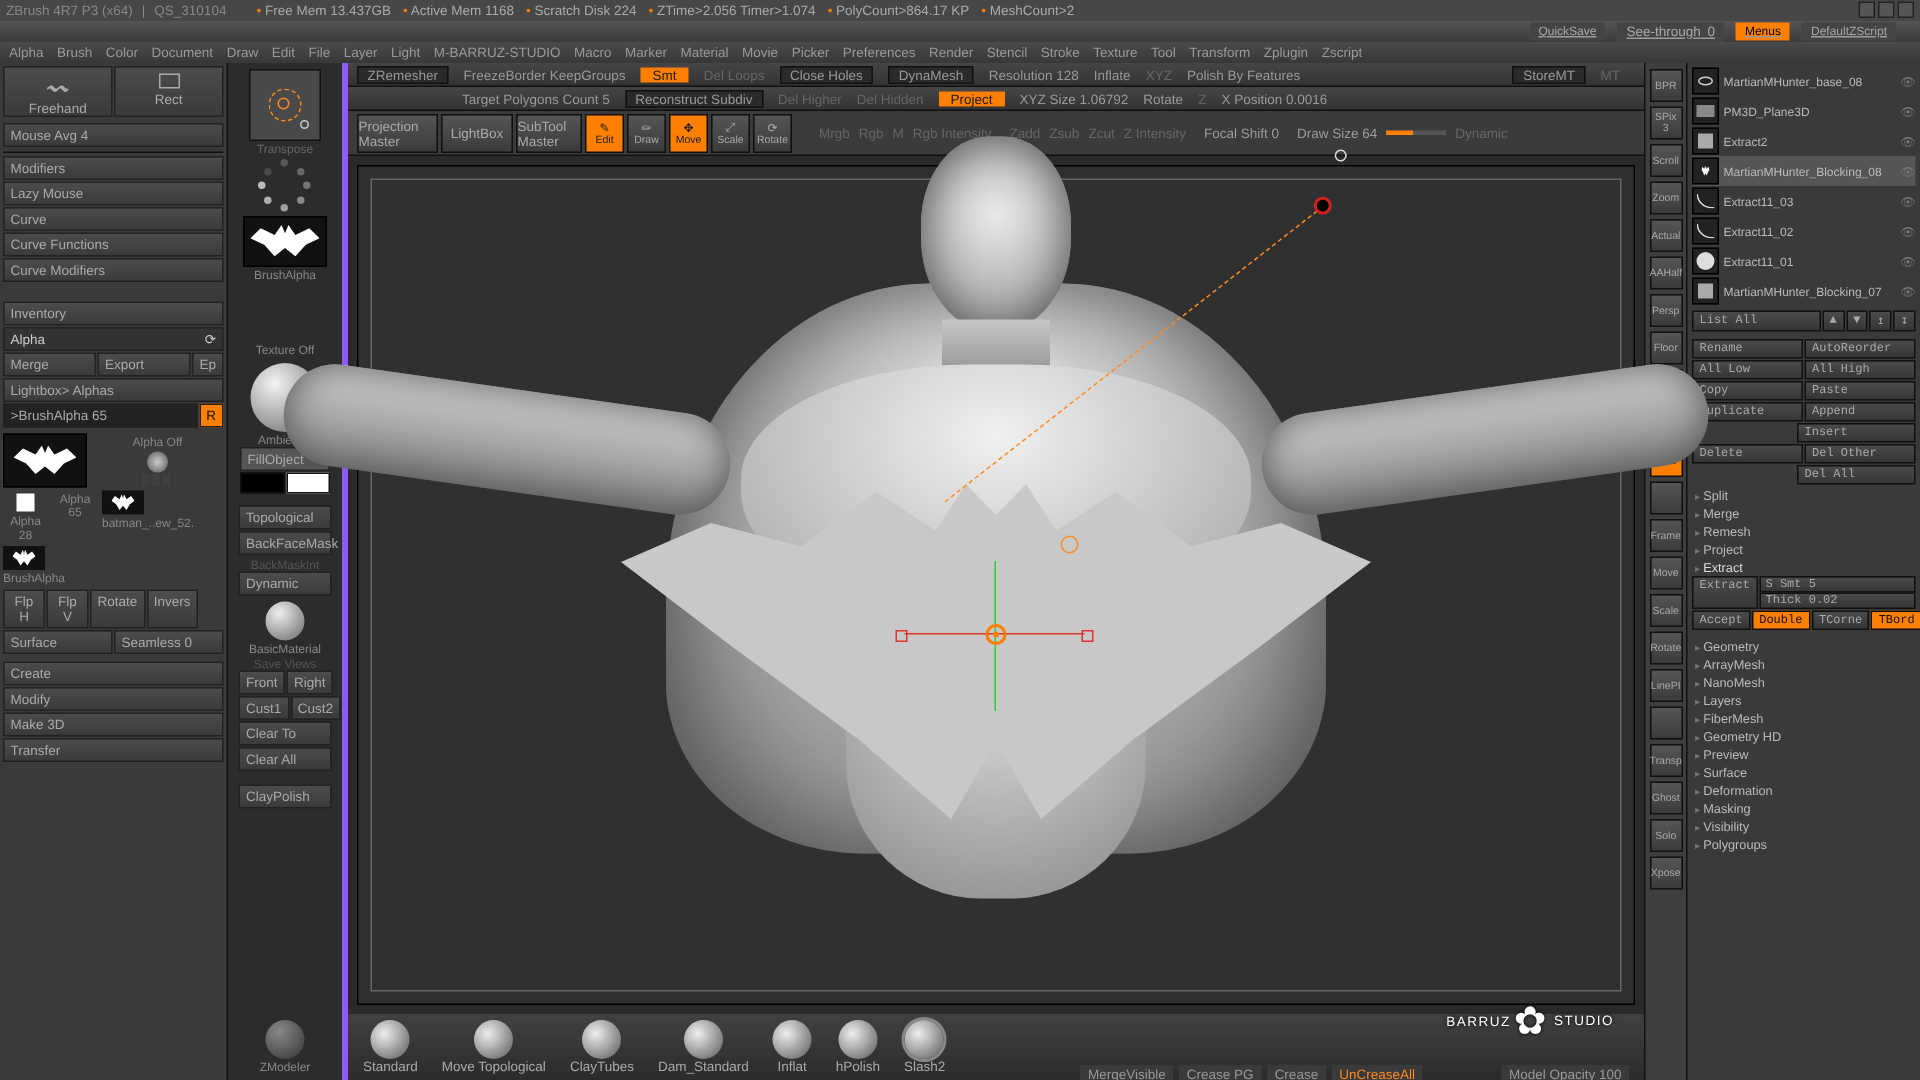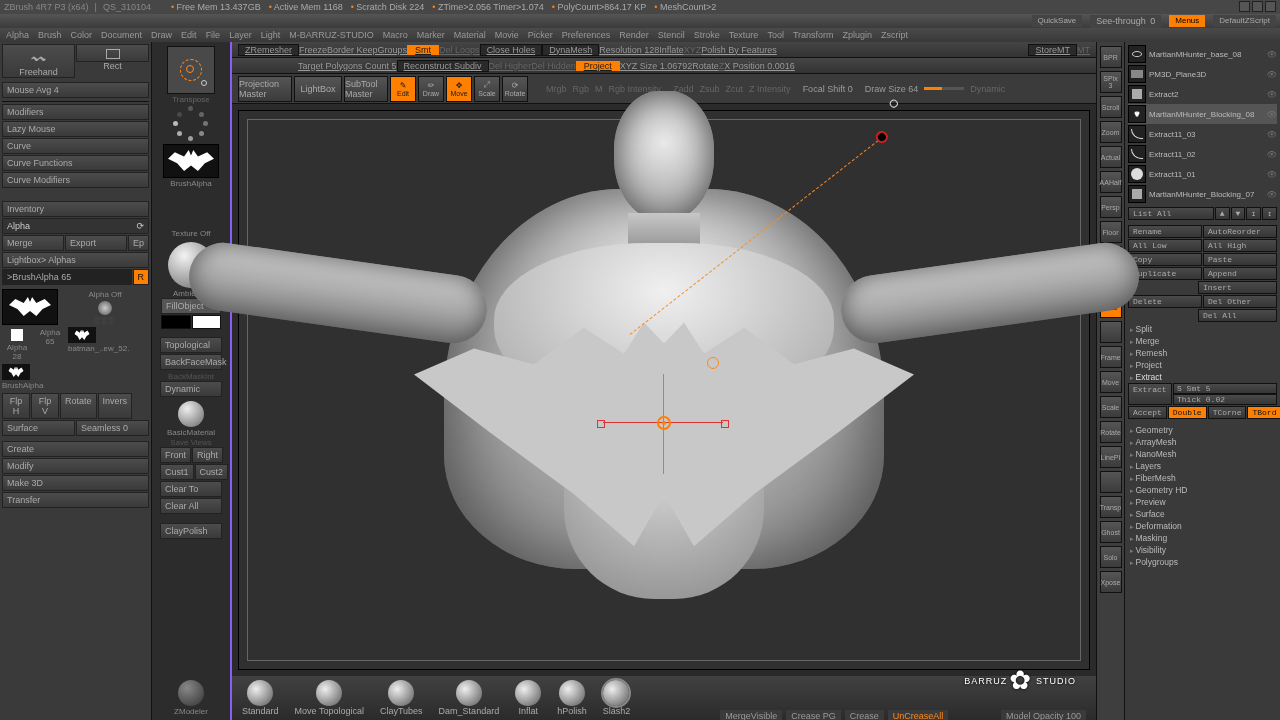--- a/index.html
+++ b/index.html
@@ -6,49 +6,49 @@
 body { background:#1e1e1e; color:#9b9b9b; width:1280px; height:720px; overflow:hidden; position:relative; }
 .row { display:flex; align-items:center; }
 
 
 #title { height:14px; background:#474747; display:flex; align-items:center; justify-content:space-between; padding:0 4px; color:#888; }
 #title .stats span { margin-right:8px; color:#aaa; }
 #title .stats span::before { content:"• "; color:#ff7f00; }
 #title .wbtns span { width:11px; height:11px; background:#555; border:1px solid #222; margin-left:2px; display:inline-block; }
 
 
-#sysbtns { height:14px; display:flex; align-items:center; justify-content:flex-end; padding:0 4px; background:linear-gradient(#555,#3b3b3b);}
+#sysbtns { height:14px; display:flex; align-items:center; justify-content:flex-end; padding:0 16px; background:linear-gradient(#555,#3b3b3b);text-decoration:underline;}
 #sysbtns b { margin-left:8px; padding:0 6px; background:#444; font-weight:normal; color:#aaa; font-size:8px; line-height:12px; }
 #sysbtns b.hl { background:#ff7f00; color:#000; }
 
 
 #menubar { height:14px; background:linear-gradient(#4a4a4a,#383838); display:flex; align-items:center; padding:0 6px; font-size:9px;}
 #menubar span { margin-right:9px; color:#999; cursor:pointer; }
 
 
 #wrap { display:flex; height:calc(720px - 42px); }
 #leftcol { width:152px; background:#3a3a3a; border-right:1px solid #111; padding:2px; display:flex; flex-direction:column; }
-#midleft { width:80px; background:#2c2c2c; border-right:2px solid #8b5cf6; display:flex; flex-direction:column; align-items:center; padding:4px 0;}
+#midleft { width:80px; background:#2c2c2c; border-right:4px solid #8b5cf6; display:flex; flex-direction:column; align-items:center; padding:4px 0;}
 #center { flex:1; background:#2a2a2a; display:flex; flex-direction:column; position:relative; }
 #rightcol2 { width:28px; background:#3e3e3e; border-left:1px solid #111; display:flex; flex-direction:column; align-items:center; padding-top:4px;}
 #rightcol { width:156px; background:#3a3a3a; border-left:1px solid #111; padding:2px 3px; overflow:hidden; }
 
 
 .sect { margin-bottom:3px; }
 .tbtn { background:linear-gradient(#4c4c4c,#3a3a3a); border:1px solid #222; padding:2px 4px; color:#aaa; cursor:pointer; margin-bottom:1px; }
 .pair { display:flex; gap:1px; }
 .pair .tbtn { flex:1; }
 .alphaThumb { width:56px; height:36px; background:#111; border:1px solid #000; display:flex; align-items:center; justify-content:center; }
 .lbl { font-size:8px; color:#888; text-align:center; margin-top:1px;}
 .grid2 { display:flex; flex-wrap:wrap; gap:3px; }
 .bat { width:42px; height:20px; background:#fff; clip-path:polygon(0% 40%,15% 10%,35% 30%,45% 0%,50% 25%,55% 0%,65% 30%,85% 10%,100% 40%,80% 60%,65% 95%,50% 70%,35% 95%,20% 60%); }
 
 
 .strip { display:flex; align-items:center; height:16px; padding:0 6px; background:linear-gradient(#454545,#333); border-bottom:1px solid #111; font-size:8.5px;}
-.strip span { color:#999;text-decoration:underline;}
+.strip span { margin-right:10px; color:#999;}
 .strip .og { color:#ff8a1e; }
 .strip .hl { background:#ff7f00; color:#1b1b1b; padding:0 8px; }
 .strip .box { background:#2a2a2a; padding:0 6px; border:1px solid #111; }
 
 .toolrow { height:30px; background:#3b3b3b; display:flex; align-items:center; padding:0 6px; border-bottom:1px solid #111; justify-content:space-between;}
 .sqbtn { width:26px; height:26px; background:linear-gradient(#555,#3b3b3b); border:1px solid #111; margin-right:2px; display:flex; align-items:center; justify-content:center; font-size:8px; flex-direction:column; color:#aaa; }
 .sqbtn.hl { background:#ff7f00; color:#1b1b1b; }
 .sqbtn small { font-size:7px; line-height:7px; }
 
 #viewport { flex:1; background:#303030; margin:6px; position:relative; border:1px solid #000;}
@@ -148,21 +148,21 @@
     <span>Zplugin</span>
     <span>Zscript</span>
   </div>
 
 <div id="wrap">
 
   <div id="leftcol">
     <div class="pair sect">
       <div class="tbtn" style="height:34px;text-align:center">
         <div style="font-size:14px">〰</div><span>Freehand</span></div>
-      <div class="tbtn" style="height:18px;text-align:center">
+      <div class="tbtn" style="height:34px;text-align:center">
         <div style="width:14px;height:10px;border:1px solid #aaa;margin:2px auto"></div><span>Rect</span></div>
     </div>
     <div class="tbtn">Mouse Avg 4</div>
     <div style="height:1px;background:#111;margin:2px 0"></div>
     <div id="leftMenuHold">
         <div class="tbtn">Modifiers</div>
         <div class="tbtn">Lazy Mouse</div>
         <div class="tbtn">Curve</div>
         <div class="tbtn">Curve Functions</div>
         <div class="tbtn">Curve Modifiers</div>

